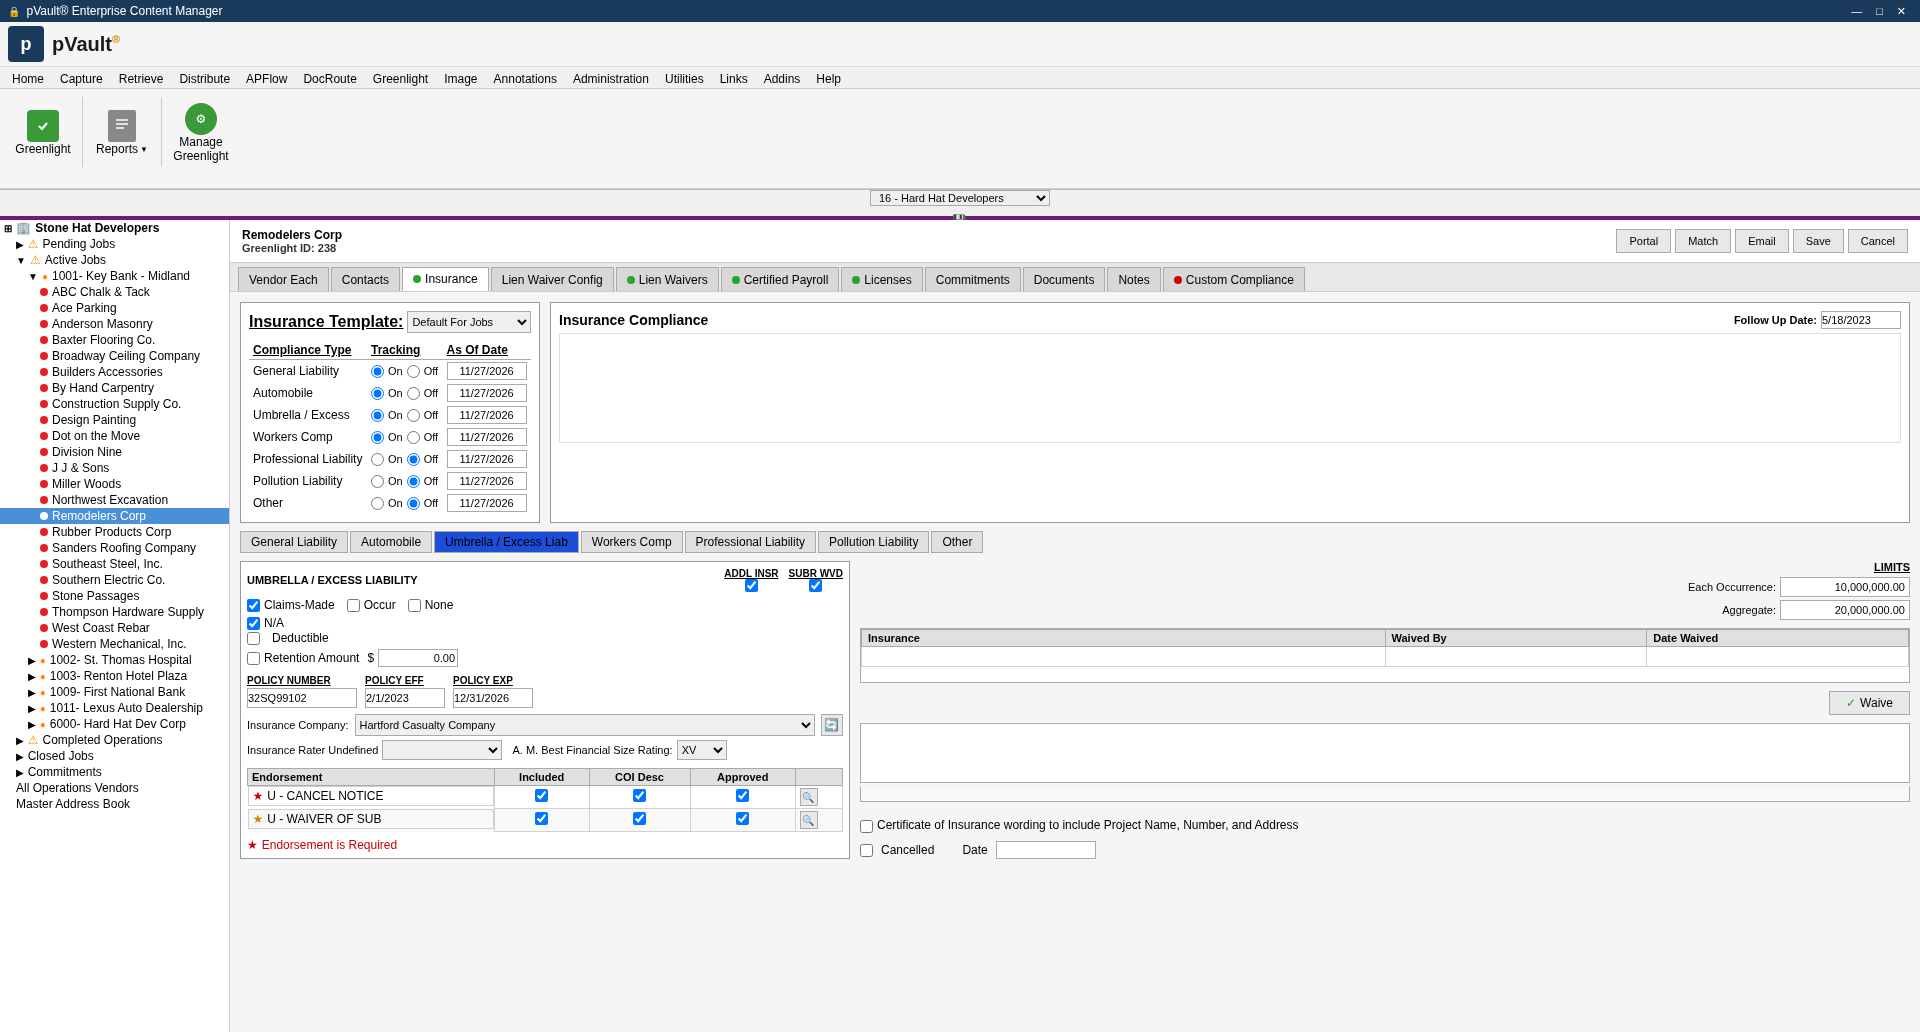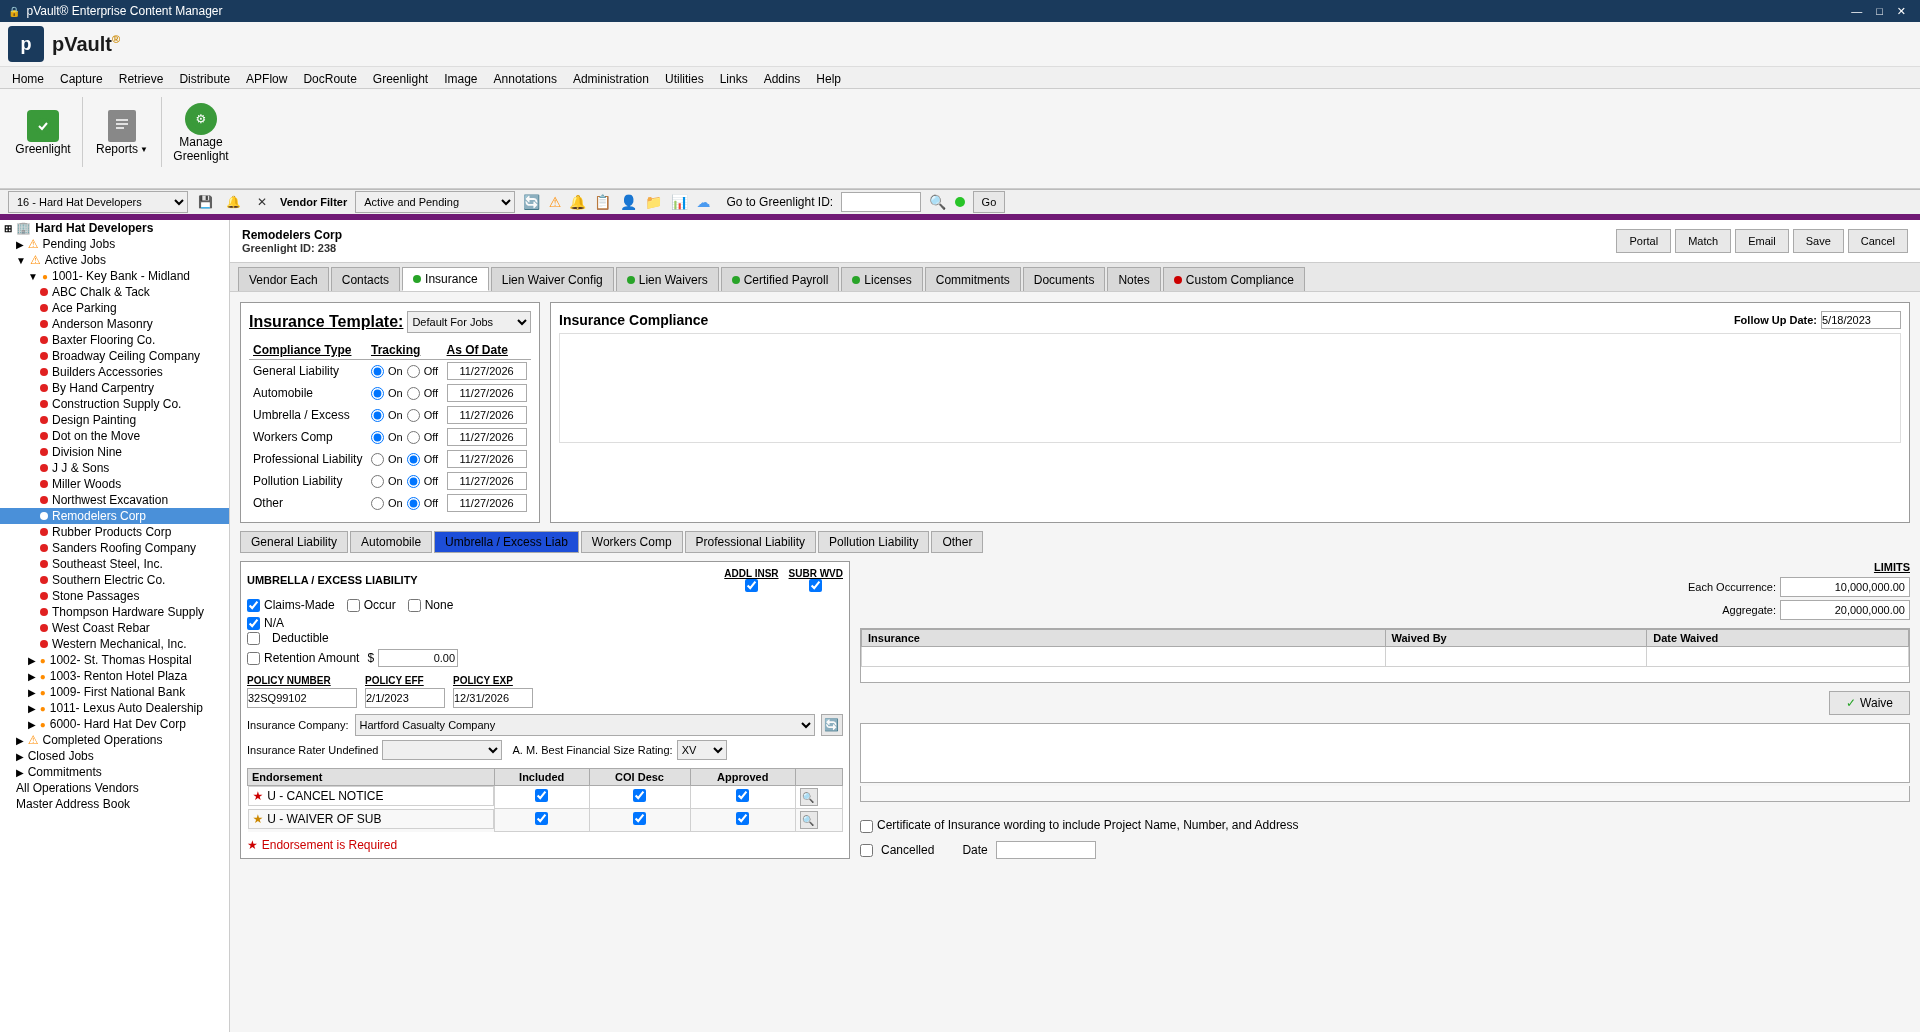--- a/index.html
+++ b/index.html
@@ -11,21 +11,21 @@
     .title-bar-right { display: flex; gap: 2px; }
     .title-btn { background: none; border: none; color: white; font-size: 11px; cursor: pointer; padding: 2px 6px; }
     
     
     .menu-bar { background: #f0f0f0; height: 22px; display: flex; align-items: flex-end; padding: 0 4px; border-bottom: 1px solid #ccc; }
     .menu-item { padding: 2px 8px; cursor: pointer; font-size: 12px; }
     .toolbar-btn { display: flex; flex-direction: column; align-items: center; justify-content: center; width: 70px; height: 80px; border: 1px solid transparent; cursor: pointer; padding: 4px; font-size: 11px; text-align: center; background: none; }
     .toolbar-separator { width: 1px; background: #ccc; height: 70px; margin: 4px 4px; }
     
     
-    .filter-bar { background: #f0f0f0; height: 30px; display: flex; align-items: center; padding: 0 8px; border-bottom: 6px solid #701a75; gap: 8px; }
+    .filter-bar { background: #f0f0f0; height: 30px; display: flex; align-items: center; padding: 0 8px; border-bottom: 4px solid #701a75; gap: 8px; flex-direction: column; }
     .filter-bar select { height: 22px; font-size: 11px; border: 1px solid #aaa; padding: 0 4px; }
     .filter-bar input { height: 22px; font-size: 11px; border: 1px solid #aaa; padding: 0 4px; width: 120px; }
     .filter-label { font-size: 11px; font-weight: bold; }
     .go-btn { height: 22px; padding: 0 8px; font-size: 11px; border: 1px solid #aaa; background: #e8e8e8; cursor: pointer; }
     
     
     .sidebar { width: 230px; min-width: 230px; background: white; border-right: 1px solid #ccc; overflow-y: auto; height: 100%; }
     .tree-item { padding: 1px 4px; cursor: pointer; display: flex; align-items: center; gap: 4px; font-size: 11px; white-space: nowrap; }
     .tree-item.selected { background: #4a90d9; color: white; }
     .tree-item.selected .tree-dot { border-color: white; }
@@ -228,21 +228,21 @@
   <button class="go-btn">Go</button>
 </div>
 
 <div style="display:flex; height:calc(1032px - 22px - 22px - 100px - 30px - 22px);">
 
   <div class="sidebar">
 
     <div class="tree-item" style="padding-left:4px; font-weight:bold;">
       <span style="font-size:10px;">⊞</span>
       <span style="font-size:12px;">🏢</span>
-      <span>Hard Hat Developers</span>
+      <span>Stone Hat Developers</span>
     </div>
 
     <div class="tree-item tree-indent-1">
       <span style="font-size:10px;">▶</span>
       <span style="color:#ff8c00;">⚠</span>
       <span>Pending Jobs</span>
     </div>
 
     <div class="tree-item tree-indent-1">
       <span style="font-size:10px;">▼</span>

